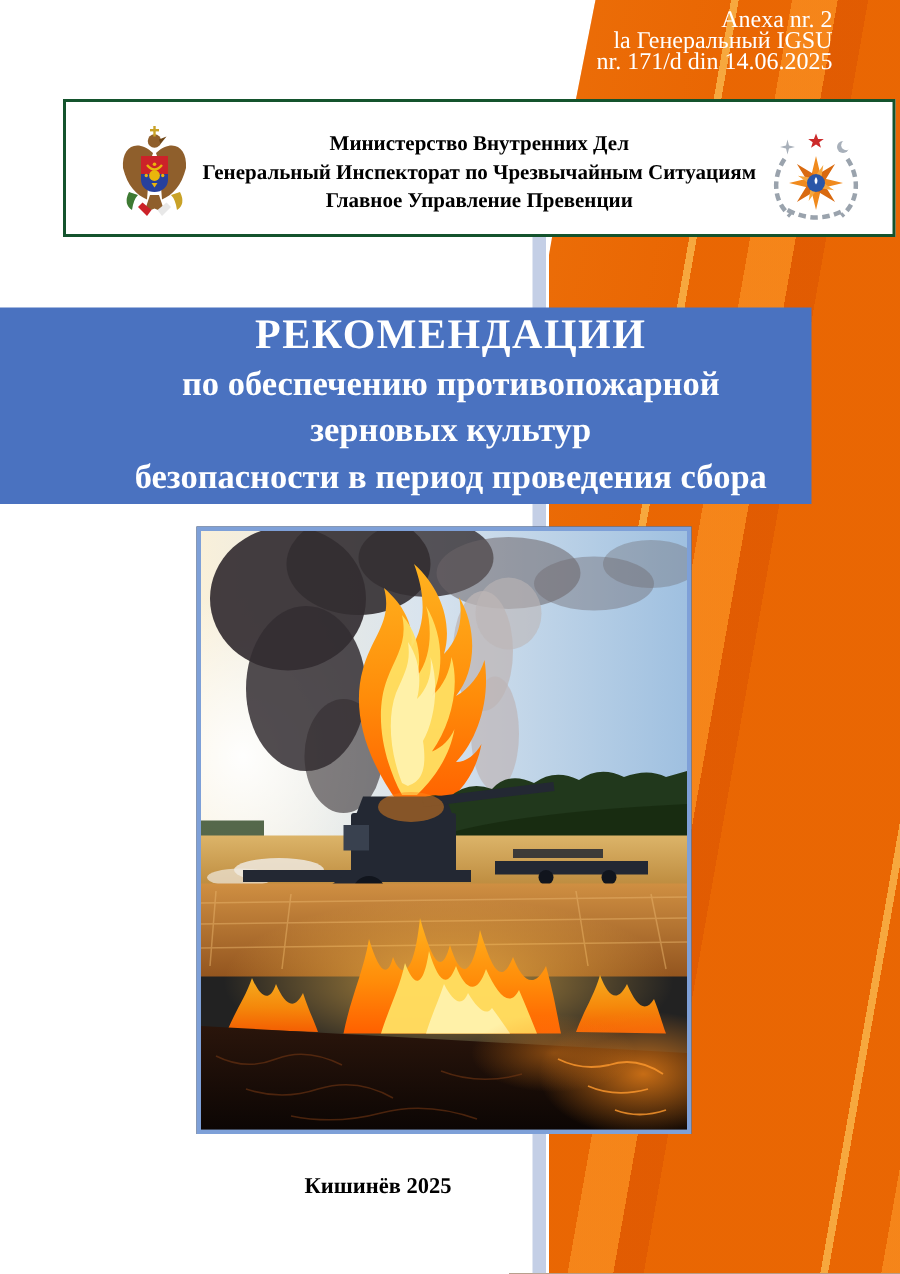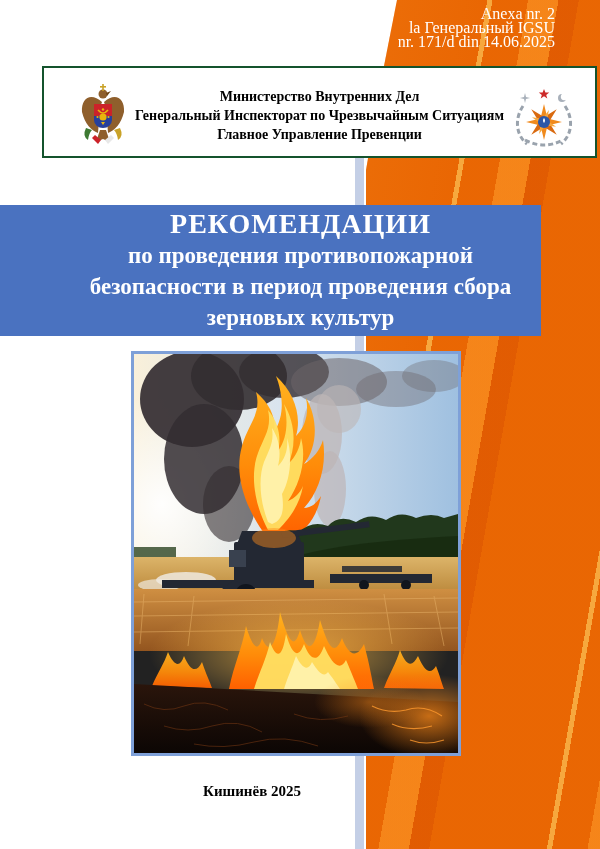--- a/index.html
+++ b/index.html
@@ -126,23 +126,23 @@
       <g fill="#a8b0ba">
         <circle cx="51" cy="10" r="4"></circle>
         <circle cx="53.2" cy="8.8" r="3.4" fill="#ffffff"></circle>
         <polygon points="14,5 15,9 19,10 15,11 14,15 13,11 9,10 13,9"></polygon>
       </g>
     </svg>
   </div>
 
   <div class="title-box">
     <div class="title-line-1">РЕКОМЕНДАЦИИ</div>
-    <div class="title-line">по проведения противопожарной</div>
+    <div class="title-line">по обеспечению противопожарной</div>
+    <div class="title-line">зерновых культур</div>
     <div class="title-line">безопасности в период проведения сбора</div>
-    <div class="title-line">зерновых культур</div>
   </div>
 
   <div class="photo-frame">
     <svg width="324" height="399" viewBox="0 0 324 399">
       <defs>
         <linearGradient id="sky" x1="0" y1="0" x2="1" y2="0">
           <stop offset="0" stop-color="#f9f0da"></stop>
           <stop offset="0.45" stop-color="#d9e4ee"></stop>
           <stop offset="1" stop-color="#9fc0e0"></stop>
         </linearGradient>

